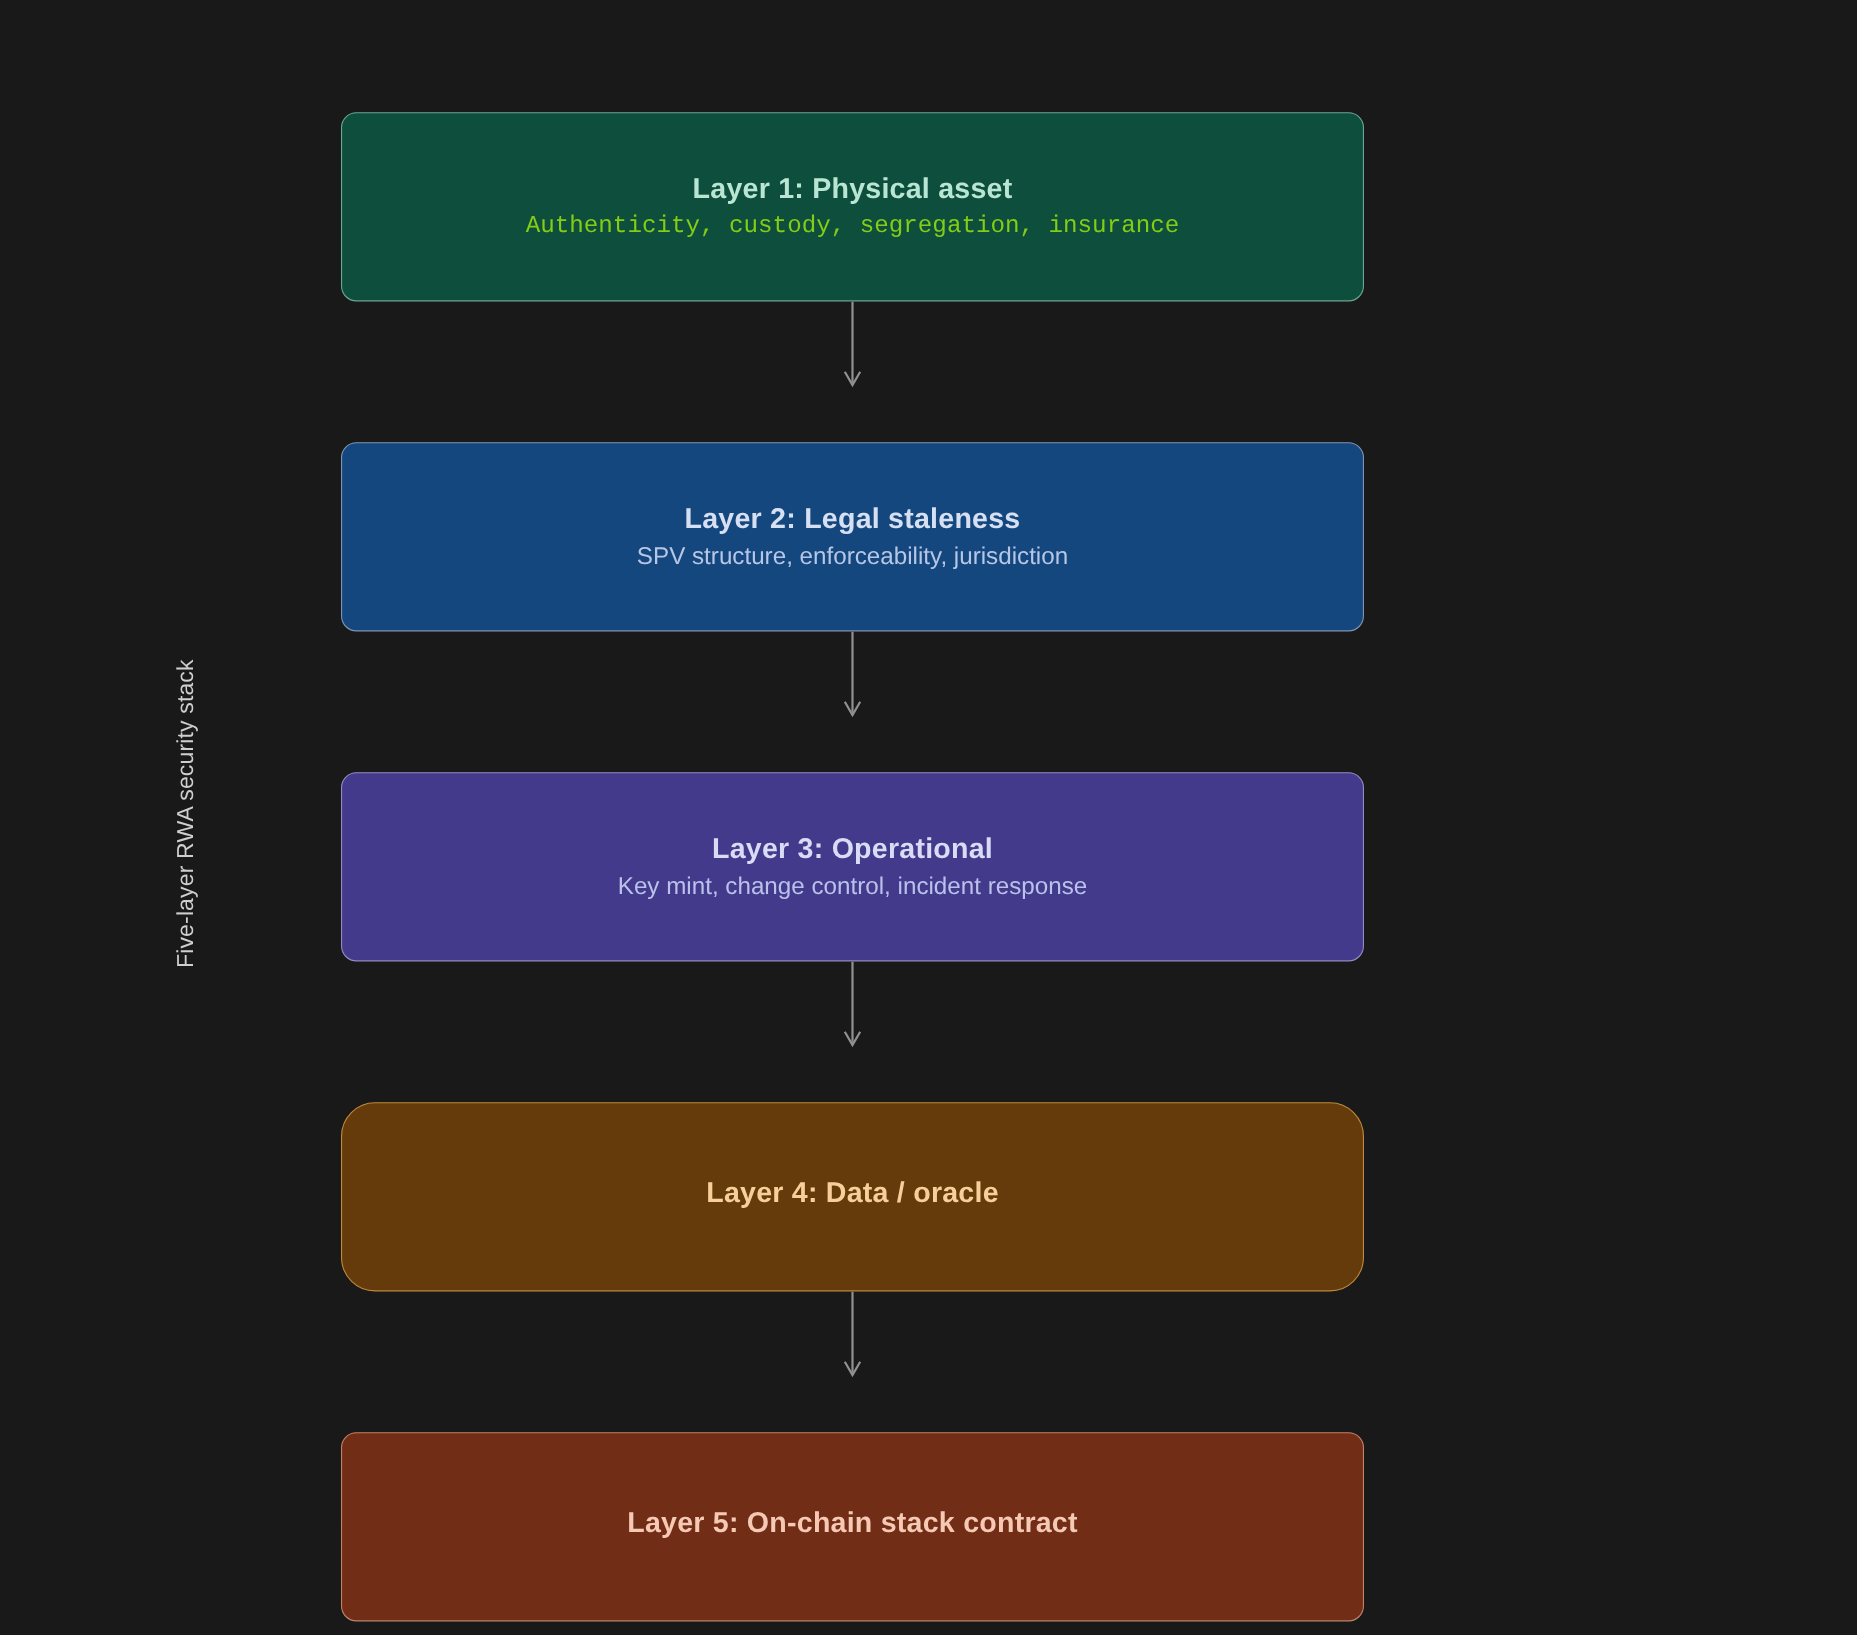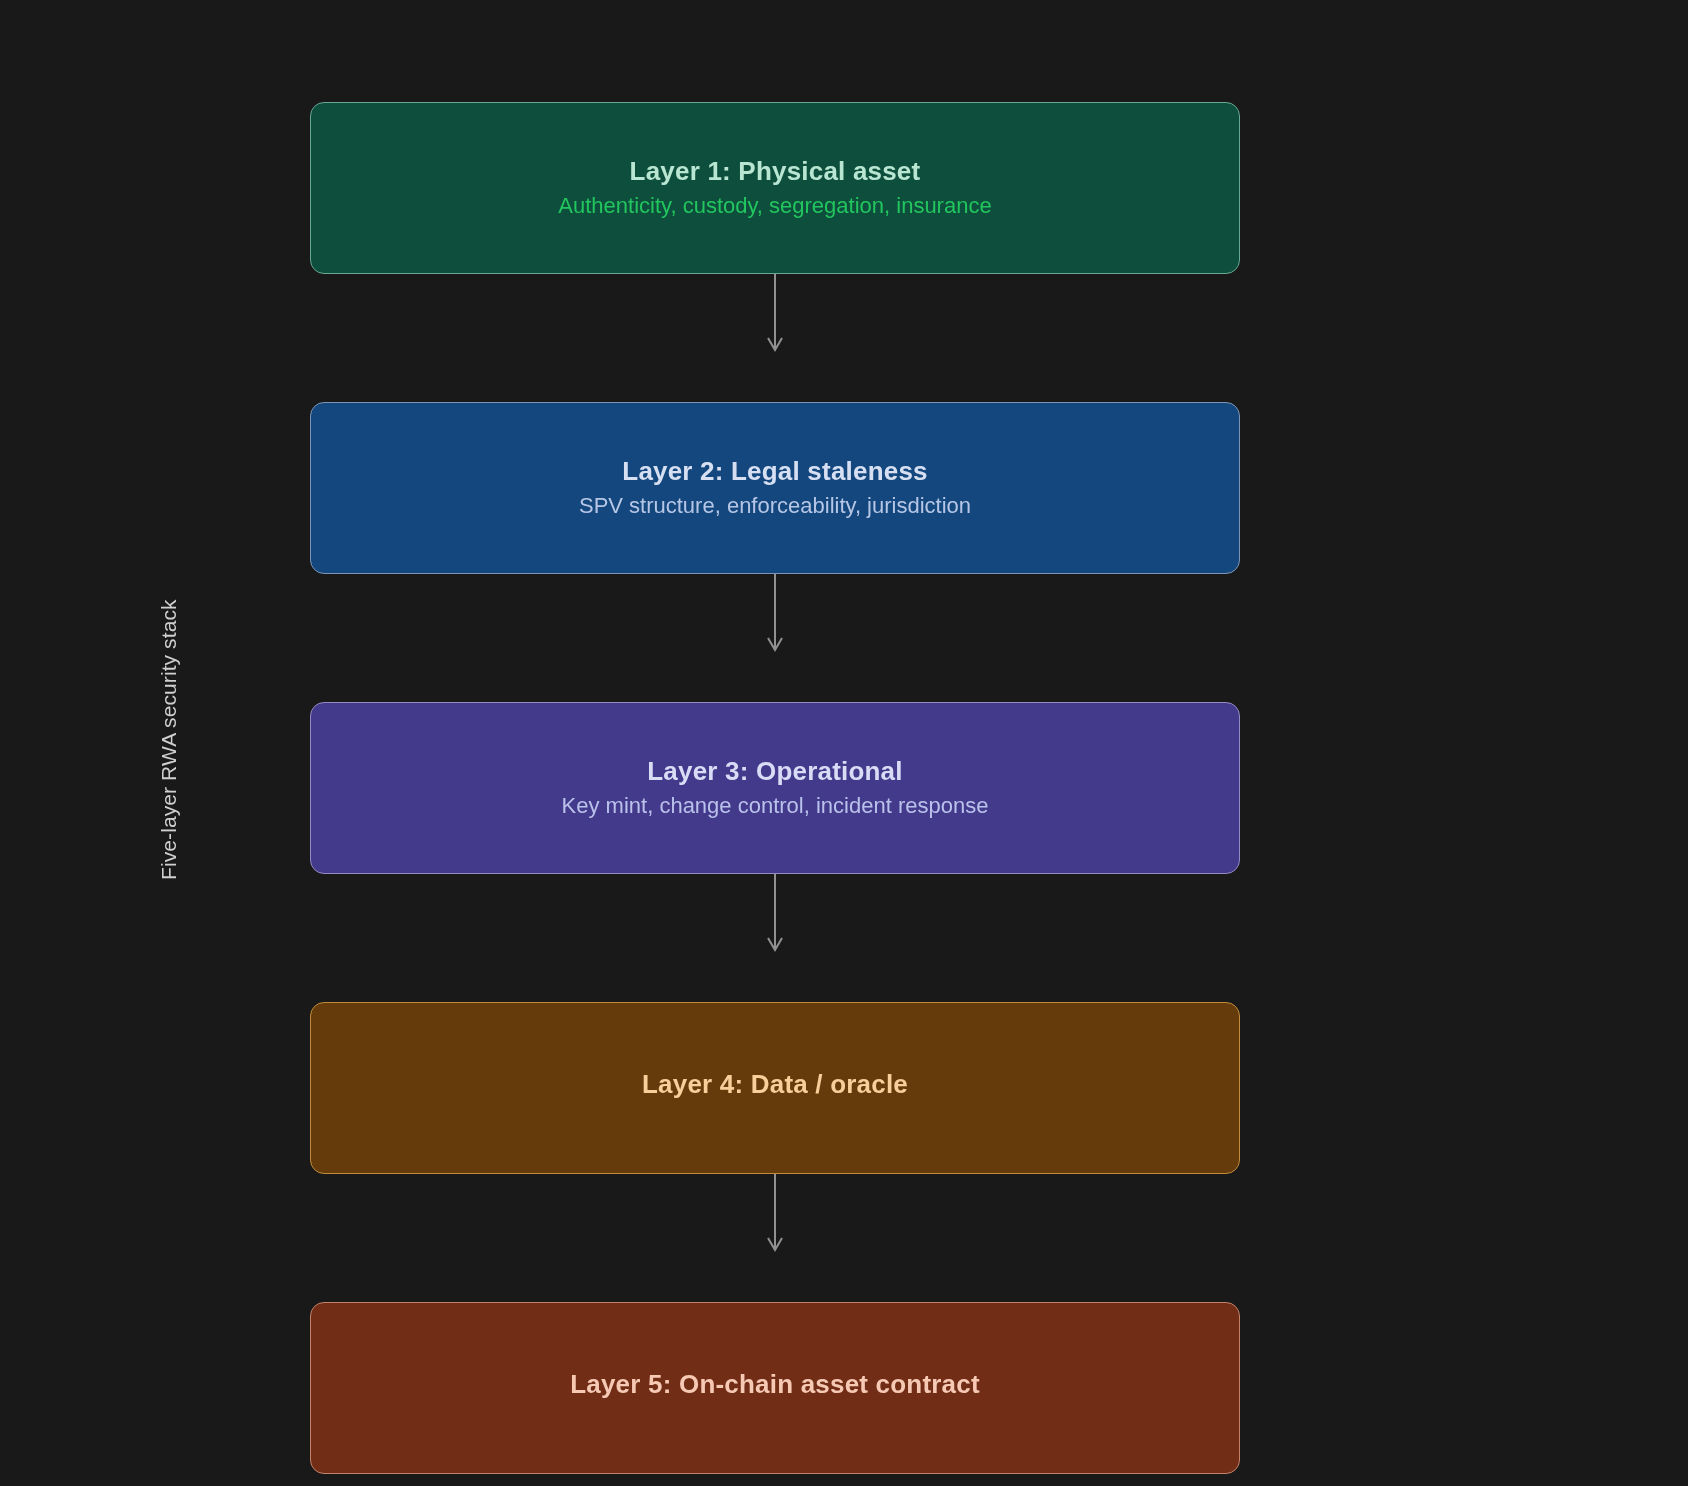--- a/index.html
+++ b/index.html
@@ -104,21 +104,21 @@
 </head>
 <body>
 
 <div id="canvas">
 
   <div class="axis-label">Five-layer RWA security stack</div>
 
   <div class="stack" id="stack">
       <div class="layer-box" style="background: rgb(13, 79, 60); border-color: rgb(106, 167, 149);">
         <div class="layer-title" style="color: rgb(185, 230, 210);">Layer 1: Physical asset</div>
-        <div class="layer-sub" style="color: #22c55e;">Authenticity, custody, segregation, insurance</div>
+        <div class="layer-sub" style="color: #84cc16; font-family: Liberation Mono, monospace;">Authenticity, custody, segregation, insurance</div>
       </div>
       <svg class="connector" width="930" height="84" viewBox="0 0 930 84">
         <line class="conn-line" x1="465" y1="0" x2="465" y2="74" stroke="#919191"></line>
         <polyline class="conn-head" points="458,64 465,76 472,64" stroke="#919191"></polyline>
       </svg>
       <div class="layer-box" style="background: rgb(20, 71, 125); border-color: rgb(125, 149, 181);">
         <div class="layer-title" style="color: rgb(215, 224, 242);">Layer 2: Legal staleness</div>
         <div class="layer-sub" style="color: rgb(182, 198, 230);">SPV structure, enforceability, jurisdiction</div>
       </div>
       <svg class="connector" width="930" height="84" viewBox="0 0 930 84">
@@ -126,25 +126,25 @@
         <polyline class="conn-head" points="458,64 465,76 472,64" stroke="#919191"></polyline>
       </svg>
       <div class="layer-box" style="background: rgb(67, 58, 140); border-color: rgb(147, 139, 196);">
         <div class="layer-title" style="color: rgb(217, 220, 245);">Layer 3: Operational</div>
         <div class="layer-sub" style="color: rgb(186, 193, 234);">Key mint, change control, incident response</div>
       </div>
       <svg class="connector" width="930" height="84" viewBox="0 0 930 84">
         <line class="conn-line" x1="465" y1="0" x2="465" y2="74" stroke="#919191"></line>
         <polyline class="conn-head" points="458,64 465,76 472,64" stroke="#919191"></polyline>
       </svg>
-      <div class="layer-box" style="background: rgb(101, 59, 11); border-color: rgb(192, 139, 58);">
+      <div class="layer-box" style="background: rgb(101, 59, 11); border-color: rgb(192, 139, 58); border-radius: 31px;">
         <div class="layer-title" style="color: rgb(247, 207, 154);">Layer 4: Data / oracle</div>
       </div>
       <svg class="connector" width="930" height="84" viewBox="0 0 930 84">
         <line class="conn-line" x1="465" y1="0" x2="465" y2="74" stroke="#919191"></line>
         <polyline class="conn-head" points="458,64 465,76 472,64" stroke="#919191"></polyline>
       </svg>
       <div class="layer-box" style="background: rgb(114, 45, 22); border-color: rgb(194, 131, 106);">
-        <div class="layer-title" style="color: rgb(246, 201, 181);">Layer 5: On-chain asset contract</div>
+        <div class="layer-title" style="color: rgb(246, 201, 181);">Layer 5: On-chain stack contract</div>
       </div>
     </div>
 
 </div>
 
 </body></html>

